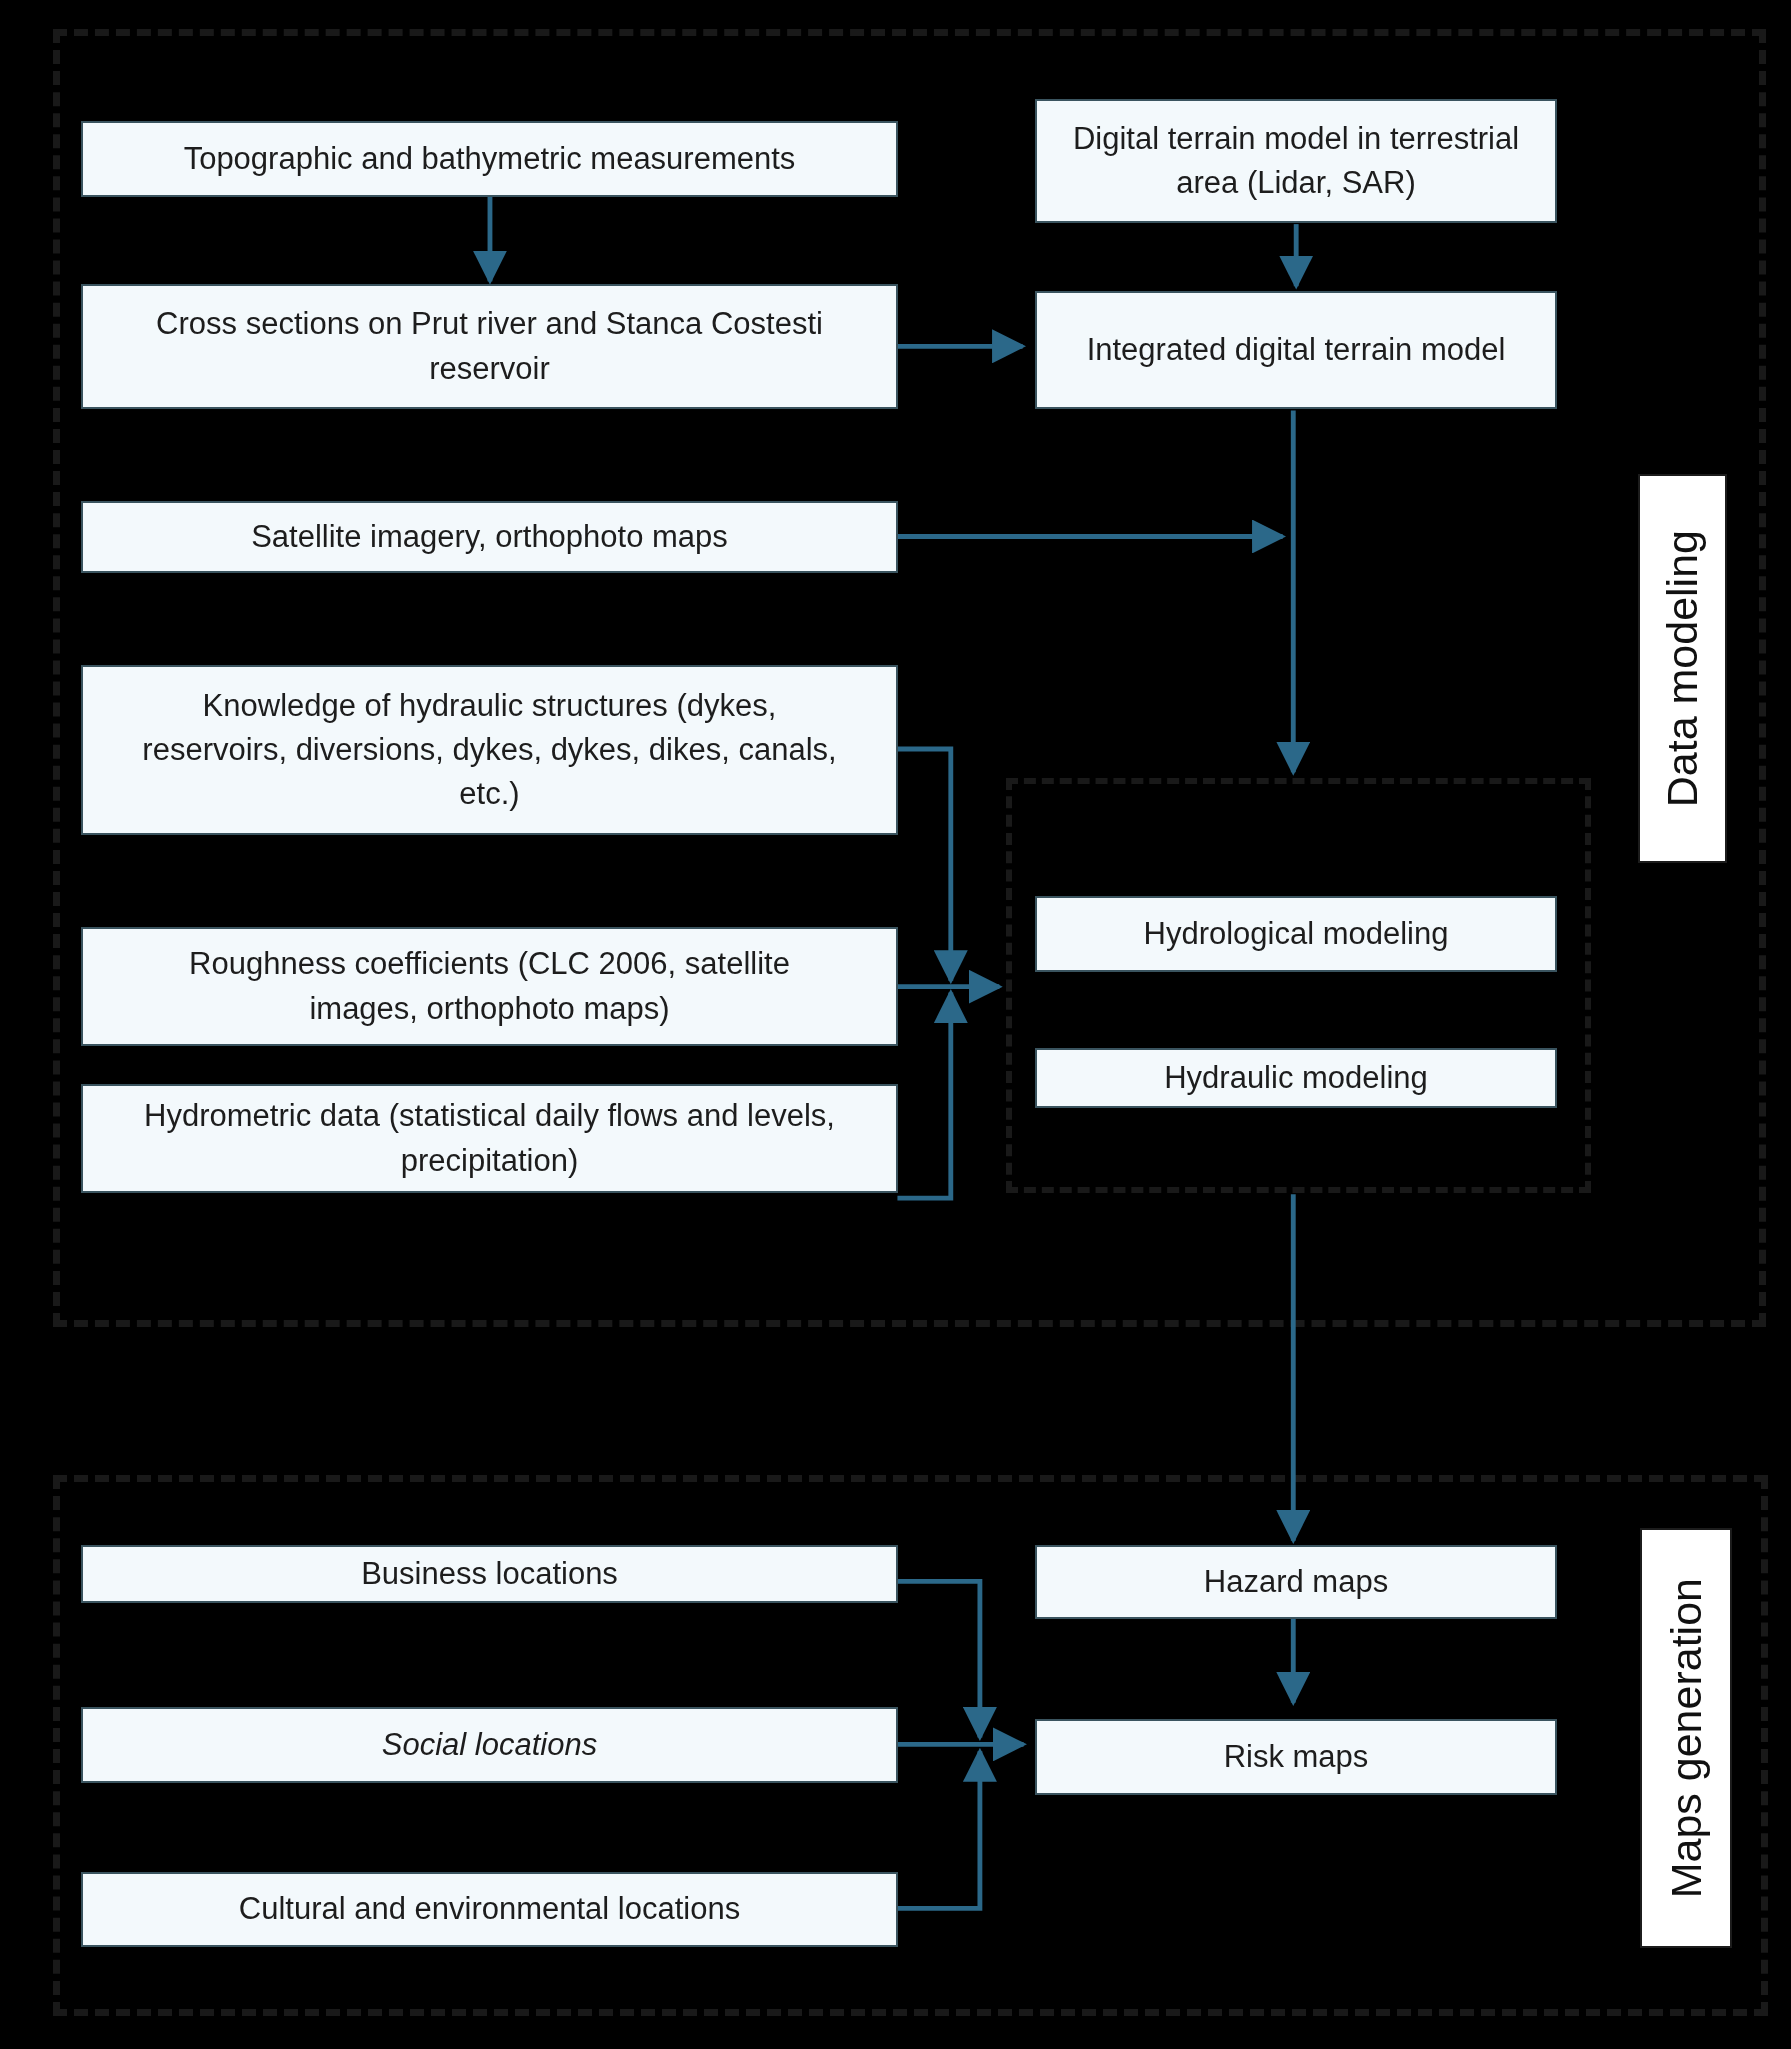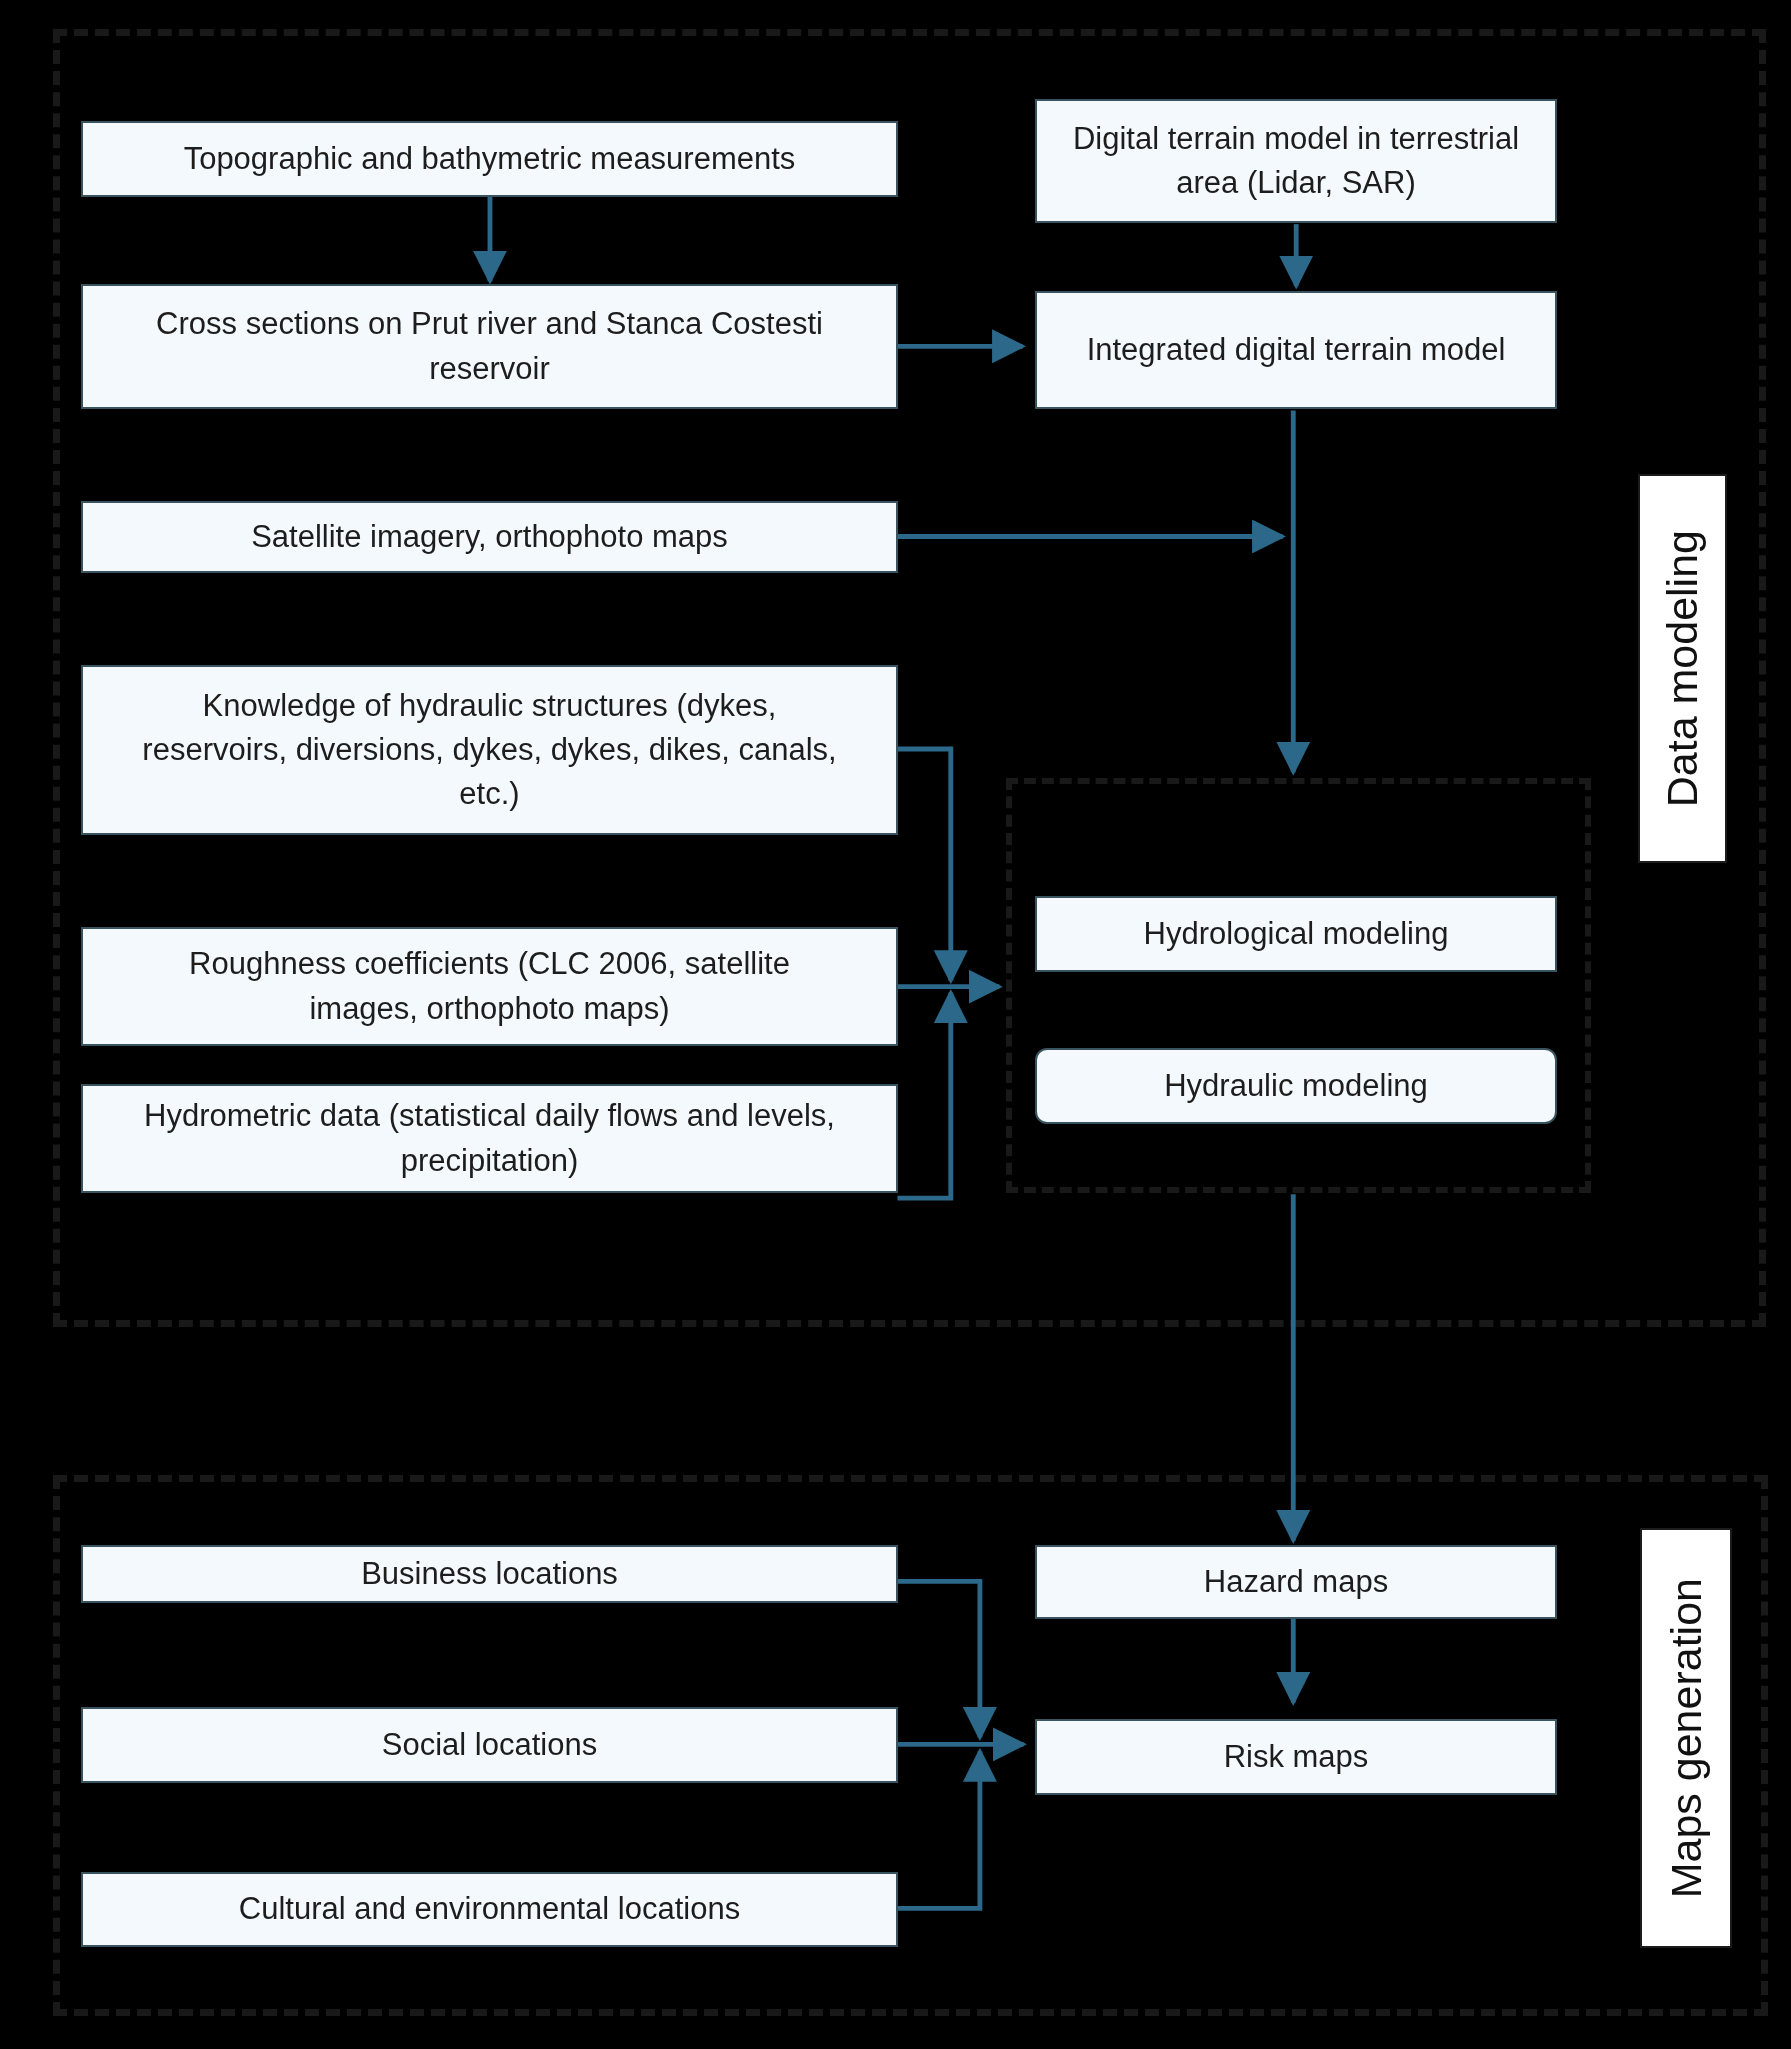--- a/index.html
+++ b/index.html
@@ -66,27 +66,27 @@
     </g>
   </svg>
 
   <div class="node col-l" style="top:121px; height:76px;">Topographic and bathymetric measurements</div>
   <div class="node col-l" style="top:284px; height:125px;">Cross sections on Prut river and Stanca Costesti reservoir</div>
   <div class="node col-l" style="top:501px; height:72px;">Satellite imagery, orthophoto maps</div>
   <div class="node col-l" style="top:665px; height:170px;">Knowledge of hydraulic structures (dykes, reservoirs, diversions, dykes, dykes, dikes, canals, etc.)</div>
   <div class="node col-l" style="top:927px; height:119px;">Roughness coefficients (CLC 2006, satellite images, orthophoto maps)</div>
   <div class="node col-l" style="top:1084px; height:109px;">Hydrometric data (statistical daily flows and levels, precipitation)</div>
   <div class="node col-l" style="top:1545px; height:58px;">Business locations</div>
-  <div class="node col-l" style="top:1707px; height:76px;">Social locations</div>
+  <div class="node col-l" style="top:1707px; height:76px;font-style:italic;">Social locations</div>
   <div class="node col-l" style="top:1872px; height:75px;">Cultural and environmental locations</div>
 
   <div class="node col-r" style="top:99px; height:124px;">Digital terrain model in terrestrial area (Lidar, SAR)</div>
   <div class="node col-r" style="top:291px; height:118px;">Integrated digital terrain model</div>
   <div class="node col-r" style="top:852px; height:76px;margin-top:44px;">Hydrological modeling</div>
-  <div class="node col-r" style="top:1048px; height:76px;border-radius:12px;">Hydraulic modeling</div>
+  <div class="node col-r" style="top:1048px; height:60px;">Hydraulic modeling</div>
   <div class="node col-r" style="top:1545px; height:74px;">Hazard maps</div>
   <div class="node col-r" style="top:1707px; height:76px;margin-top:12px;">Risk maps</div>
 
   <div class="vlabel-box" style="left:1638px; top:474px; width:89px; height:389px;">
     <span class="vlabel-text">Data modeling</span>
   </div>
   <div class="vlabel-box" style="left:1640px; top:1528px; width:92px; height:420px;">
     <span class="vlabel-text">Maps generation</span>
   </div>
 

